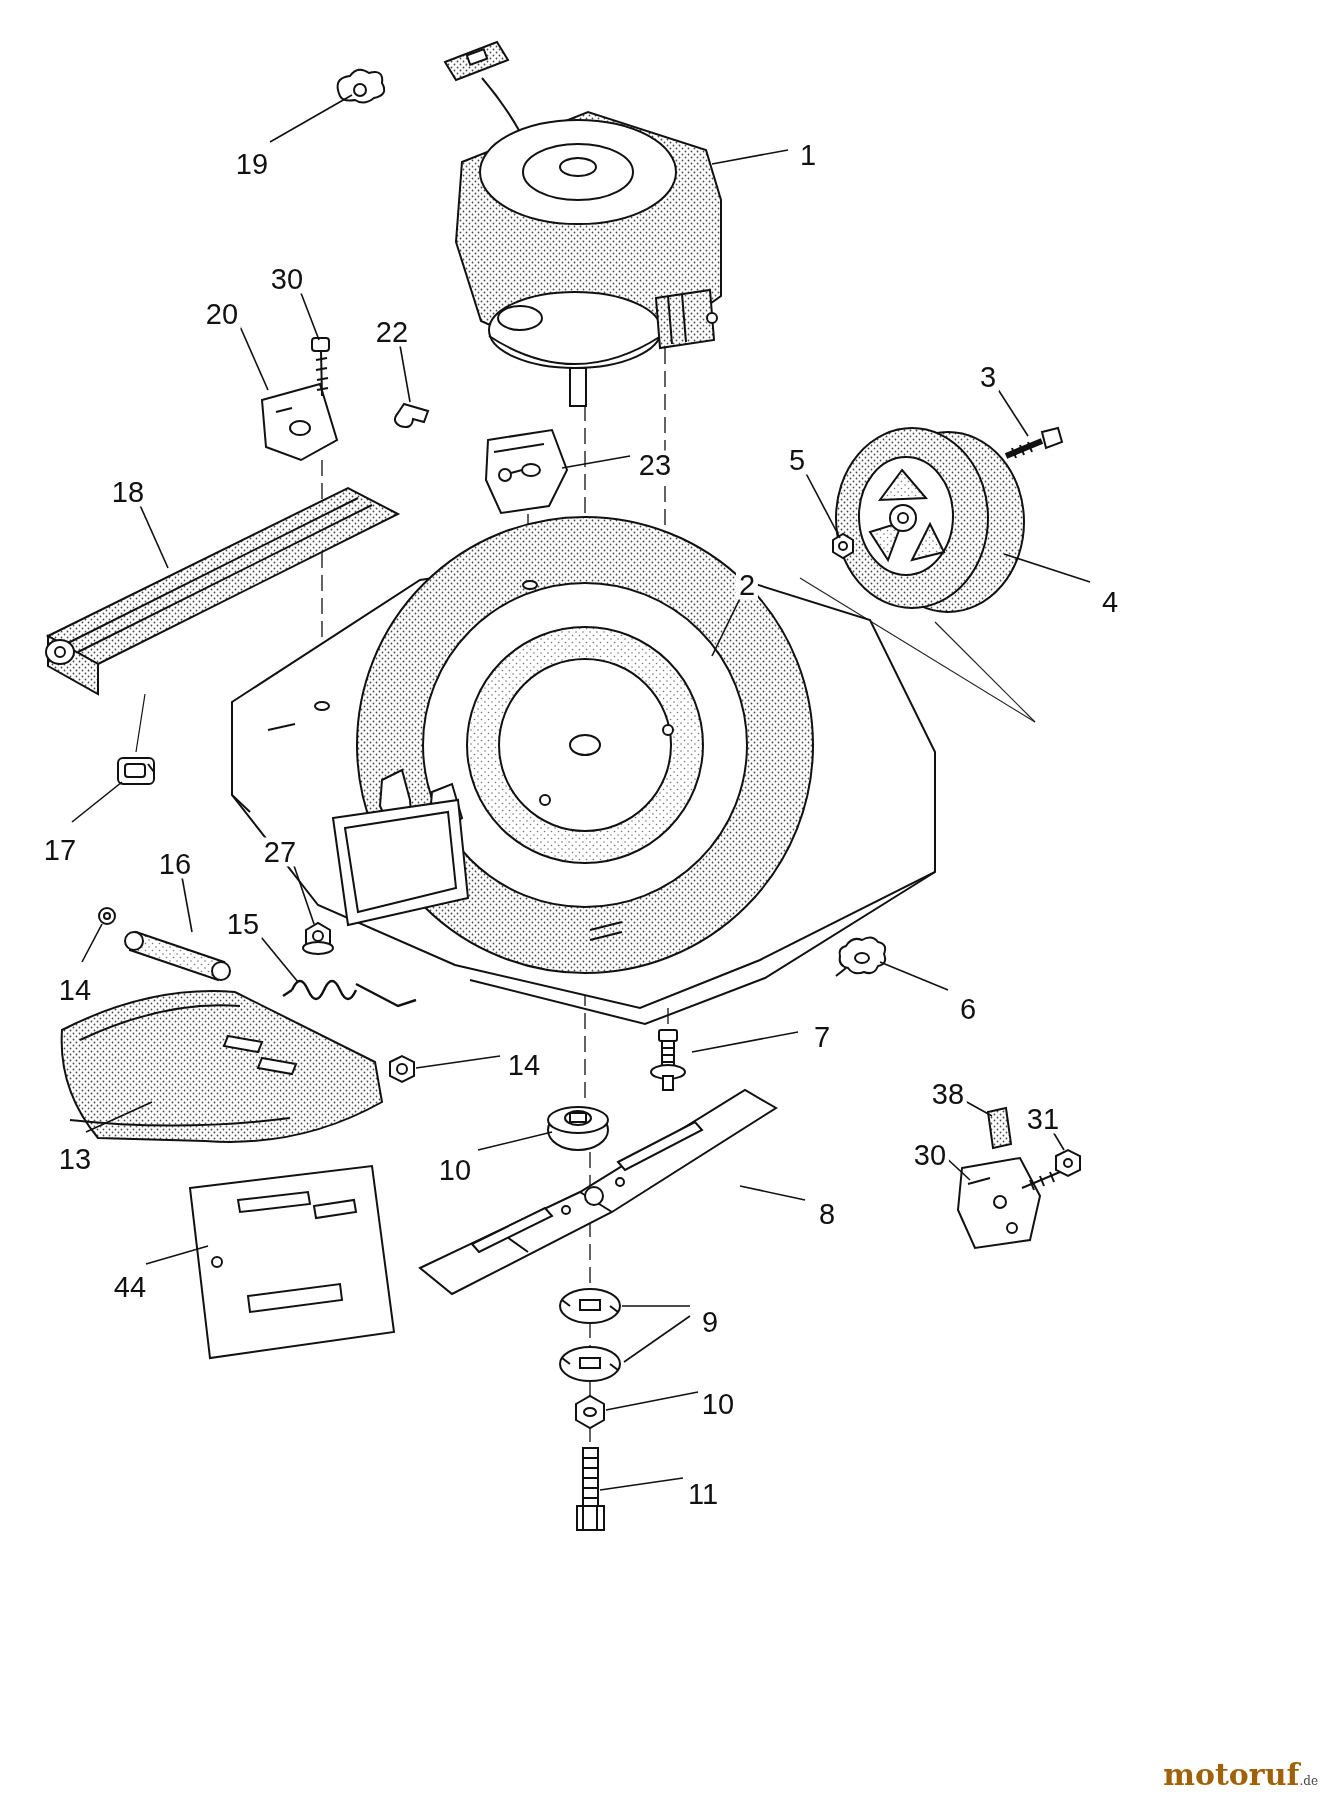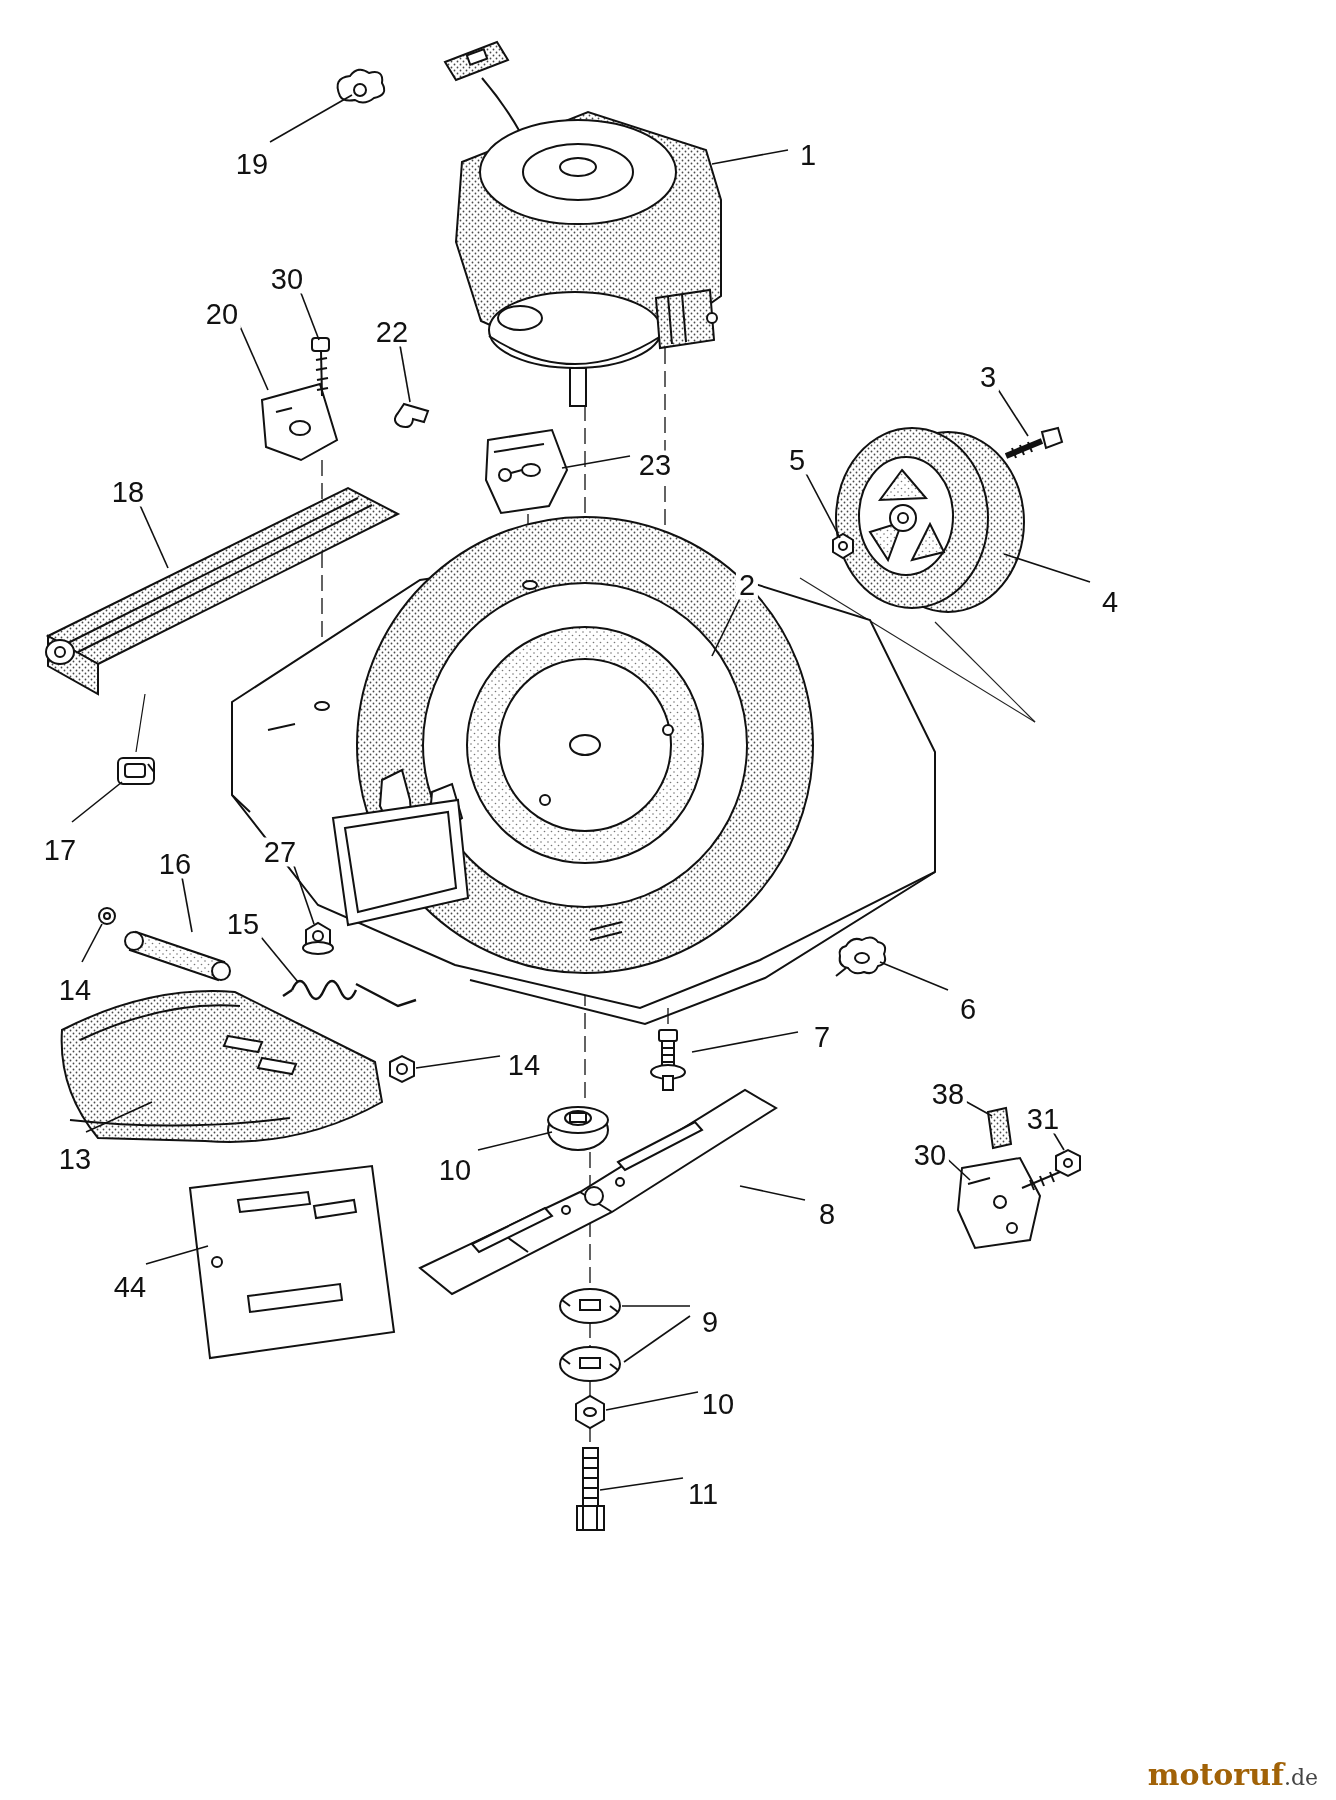--- a/index.html
+++ b/index.html
@@ -5,21 +5,21 @@
   html,body{margin:0;padding:0;background:#fff;}
   body{width:1336px;height:1800px;position:relative;overflow:hidden;
        font-family:"Liberation Sans",sans-serif;}
   #drawing{position:absolute;left:0;top:0;}
   #labels-layer{position:absolute;left:0;top:12px;width:1240px;height:1800px;pointer-events:none;}
   .part-label{position:absolute;transform:translate(-50%,-50%);
       font-family:"Liberation Sans",sans-serif;font-size:29px;color:#111;
       background:#fff;padding:0 3px;line-height:1;}
   #watermark{position:absolute;right:18px;bottom:8px;
       font-family:"DejaVu Serif",serif;font-weight:bold;font-size:30px;}
-  #watermark .tld{font-size:22px;color:#444;font-weight:normal;}
+  #watermark .tld{font-size:12px;color:#444;font-weight:normal;}
 </style>
 </head>
 <body>
 
 <svg id="drawing" width="1336" height="1800" viewBox="0 0 1336 1800" xmlns="http://www.w3.org/2000/svg">
   <defs>
     <pattern id="dots" width="6" height="6" patternUnits="userSpaceOnUse">
       <rect width="6" height="6" fill="#fff"></rect>
       <circle cx="1.5" cy="1.5" r="0.9" fill="#4a4a4a"></circle>
       <circle cx="4.5" cy="4.5" r="0.9" fill="#4a4a4a"></circle>

